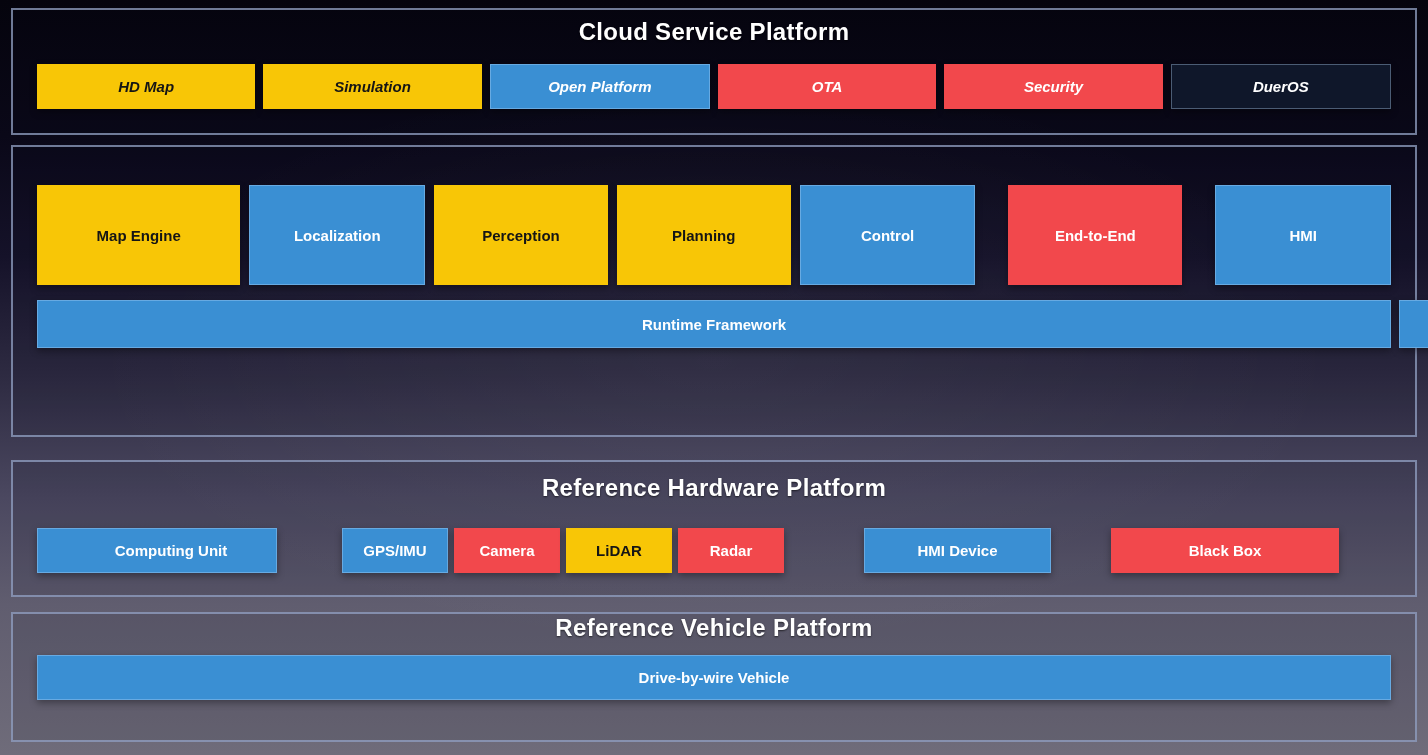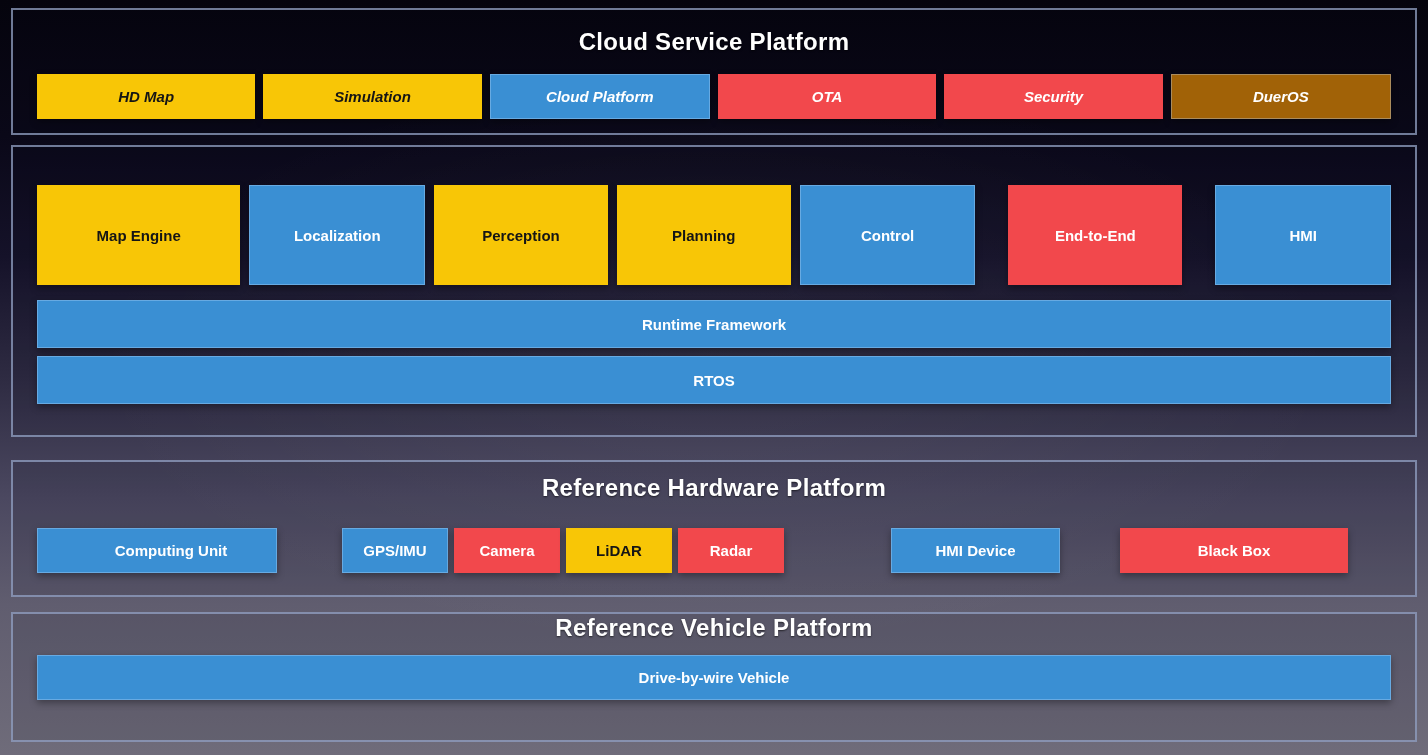--- a/index.html
+++ b/index.html
@@ -10,21 +10,21 @@
       radial-gradient(ellipse 900px 420px at 50% 48%, rgba(255,255,255,0.05), rgba(255,255,255,0) 70%),
       linear-gradient(180deg,#05040d 0%,#0a0818 18%,#151229 34%,#2e2b42 50%,#4b4860 66%,#605d6f 80%,#6f6c7a 100%);
   }
   .canvas{box-sizing:border-box;width:1428px;height:755px;padding:8px 11px;}
   .panel{
     box-sizing:border-box;
     border:2px solid rgba(147,161,196,0.75);
     padding:0 24px;
     background:rgba(12,12,30,0.10);
   }
-  .p1{height:127px;margin-bottom:10px;padding-top:18px;}
+  .p1{height:127px;margin-bottom:10px;padding-top:8px;}
   .p2{height:292px;margin-bottom:23px;padding-top:14px;}
   .p3{height:137px;margin-bottom:15px;padding-top:12px;}
   .p4{height:130px;}
   .panel-title{
     text-align:center;color:#ffffff;font-weight:bold;
     font-size:24px;line-height:28px;letter-spacing:0.3px;
     text-shadow:0 1px 2px rgba(0,0,0,0.6);
   }
   .box{
     box-sizing:border-box;
@@ -37,48 +37,48 @@
   .c-blue{color:#ffffff;background:#3A8FD3;border:1px solid rgba(190,220,255,0.35);}
   .c-red{color:#ffffff;background:#F2484C;}
   
   .row-cloud{display:flex;gap:8px;margin-top:18px;font-style:italic;}
   .row-cloud .box{flex:1;height:45px;}
   
   .row-mods{display:flex;gap:9px;margin-top:24px;}
   .row-mods .box{flex:1;height:100px;}
   .row-mods .box.wide{flex:1.17;}
   .row-mods .box.spaced{margin-left:24px;}
-  .bars{display:flex;flex-direction:column;gap:8px;margin-top:15px;}
+  .bars{display:flex;flex-direction:row;gap:8px;margin-top:15px;}
   .bar{height:48px;width:100%;}
   
   .row-hw{display:flex;margin-top:26px;align-items:center;}
   .row-hw .box{height:45px;}
   .w-cu{width:240px;padding-left:28px;}
   .sensor-group{display:flex;gap:6px;margin-left:65px;}
   .w-sensor{width:106px;}
-  .w-hmi{width:169px;margin-left:107px;}
+  .w-hmi{width:187px;margin-left:80px;}
   .w-bb{width:228px;margin-left:60px;}
   
   .row-veh{margin-top:13px;}
   .bar-veh{height:45px;width:100%;}
 </style>
 </head>
 <body>
 
 <div class="canvas">
 
   <div class="panel p1">
     <div class="panel-title">Cloud Service Platform</div>
     <div class="row-cloud">
       <div class="box c-yellow" style="background: rgb(248, 198, 6);">HD Map</div>
       <div class="box c-yellow" style="background: rgb(248, 198, 6);">Simulation</div>
-      <div class="box c-blue" style="background: rgb(58, 143, 211);">Cloud Platform</div>
+      <div class="box c-blue" style="background: rgb(58, 143, 211);">Open Platform</div>
       <div class="box c-red" style="background: rgb(242, 72, 76);">OTA</div>
       <div class="box c-red" style="background: rgb(242, 72, 76);">Security</div>
-      <div class="box c-blue" style="background: #a16207;">DuerOS</div>
+      <div class="box c-blue" style="background: #0f172a;">DuerOS</div>
     </div>
   </div>
 
   <div class="panel p2">
     <div class="row-mods">
       <div class="box wide c-yellow" style="background: rgb(248, 198, 6);">Map Engine</div>
       <div class="box c-blue" style="background: rgb(58, 143, 211);">Localization</div>
       <div class="box c-yellow" style="background: rgb(248, 198, 6);">Perception</div>
       <div class="box c-yellow" style="background: rgb(248, 198, 6);">Planning</div>
       <div class="box c-blue" style="background: rgb(58, 143, 211);">Control</div>

